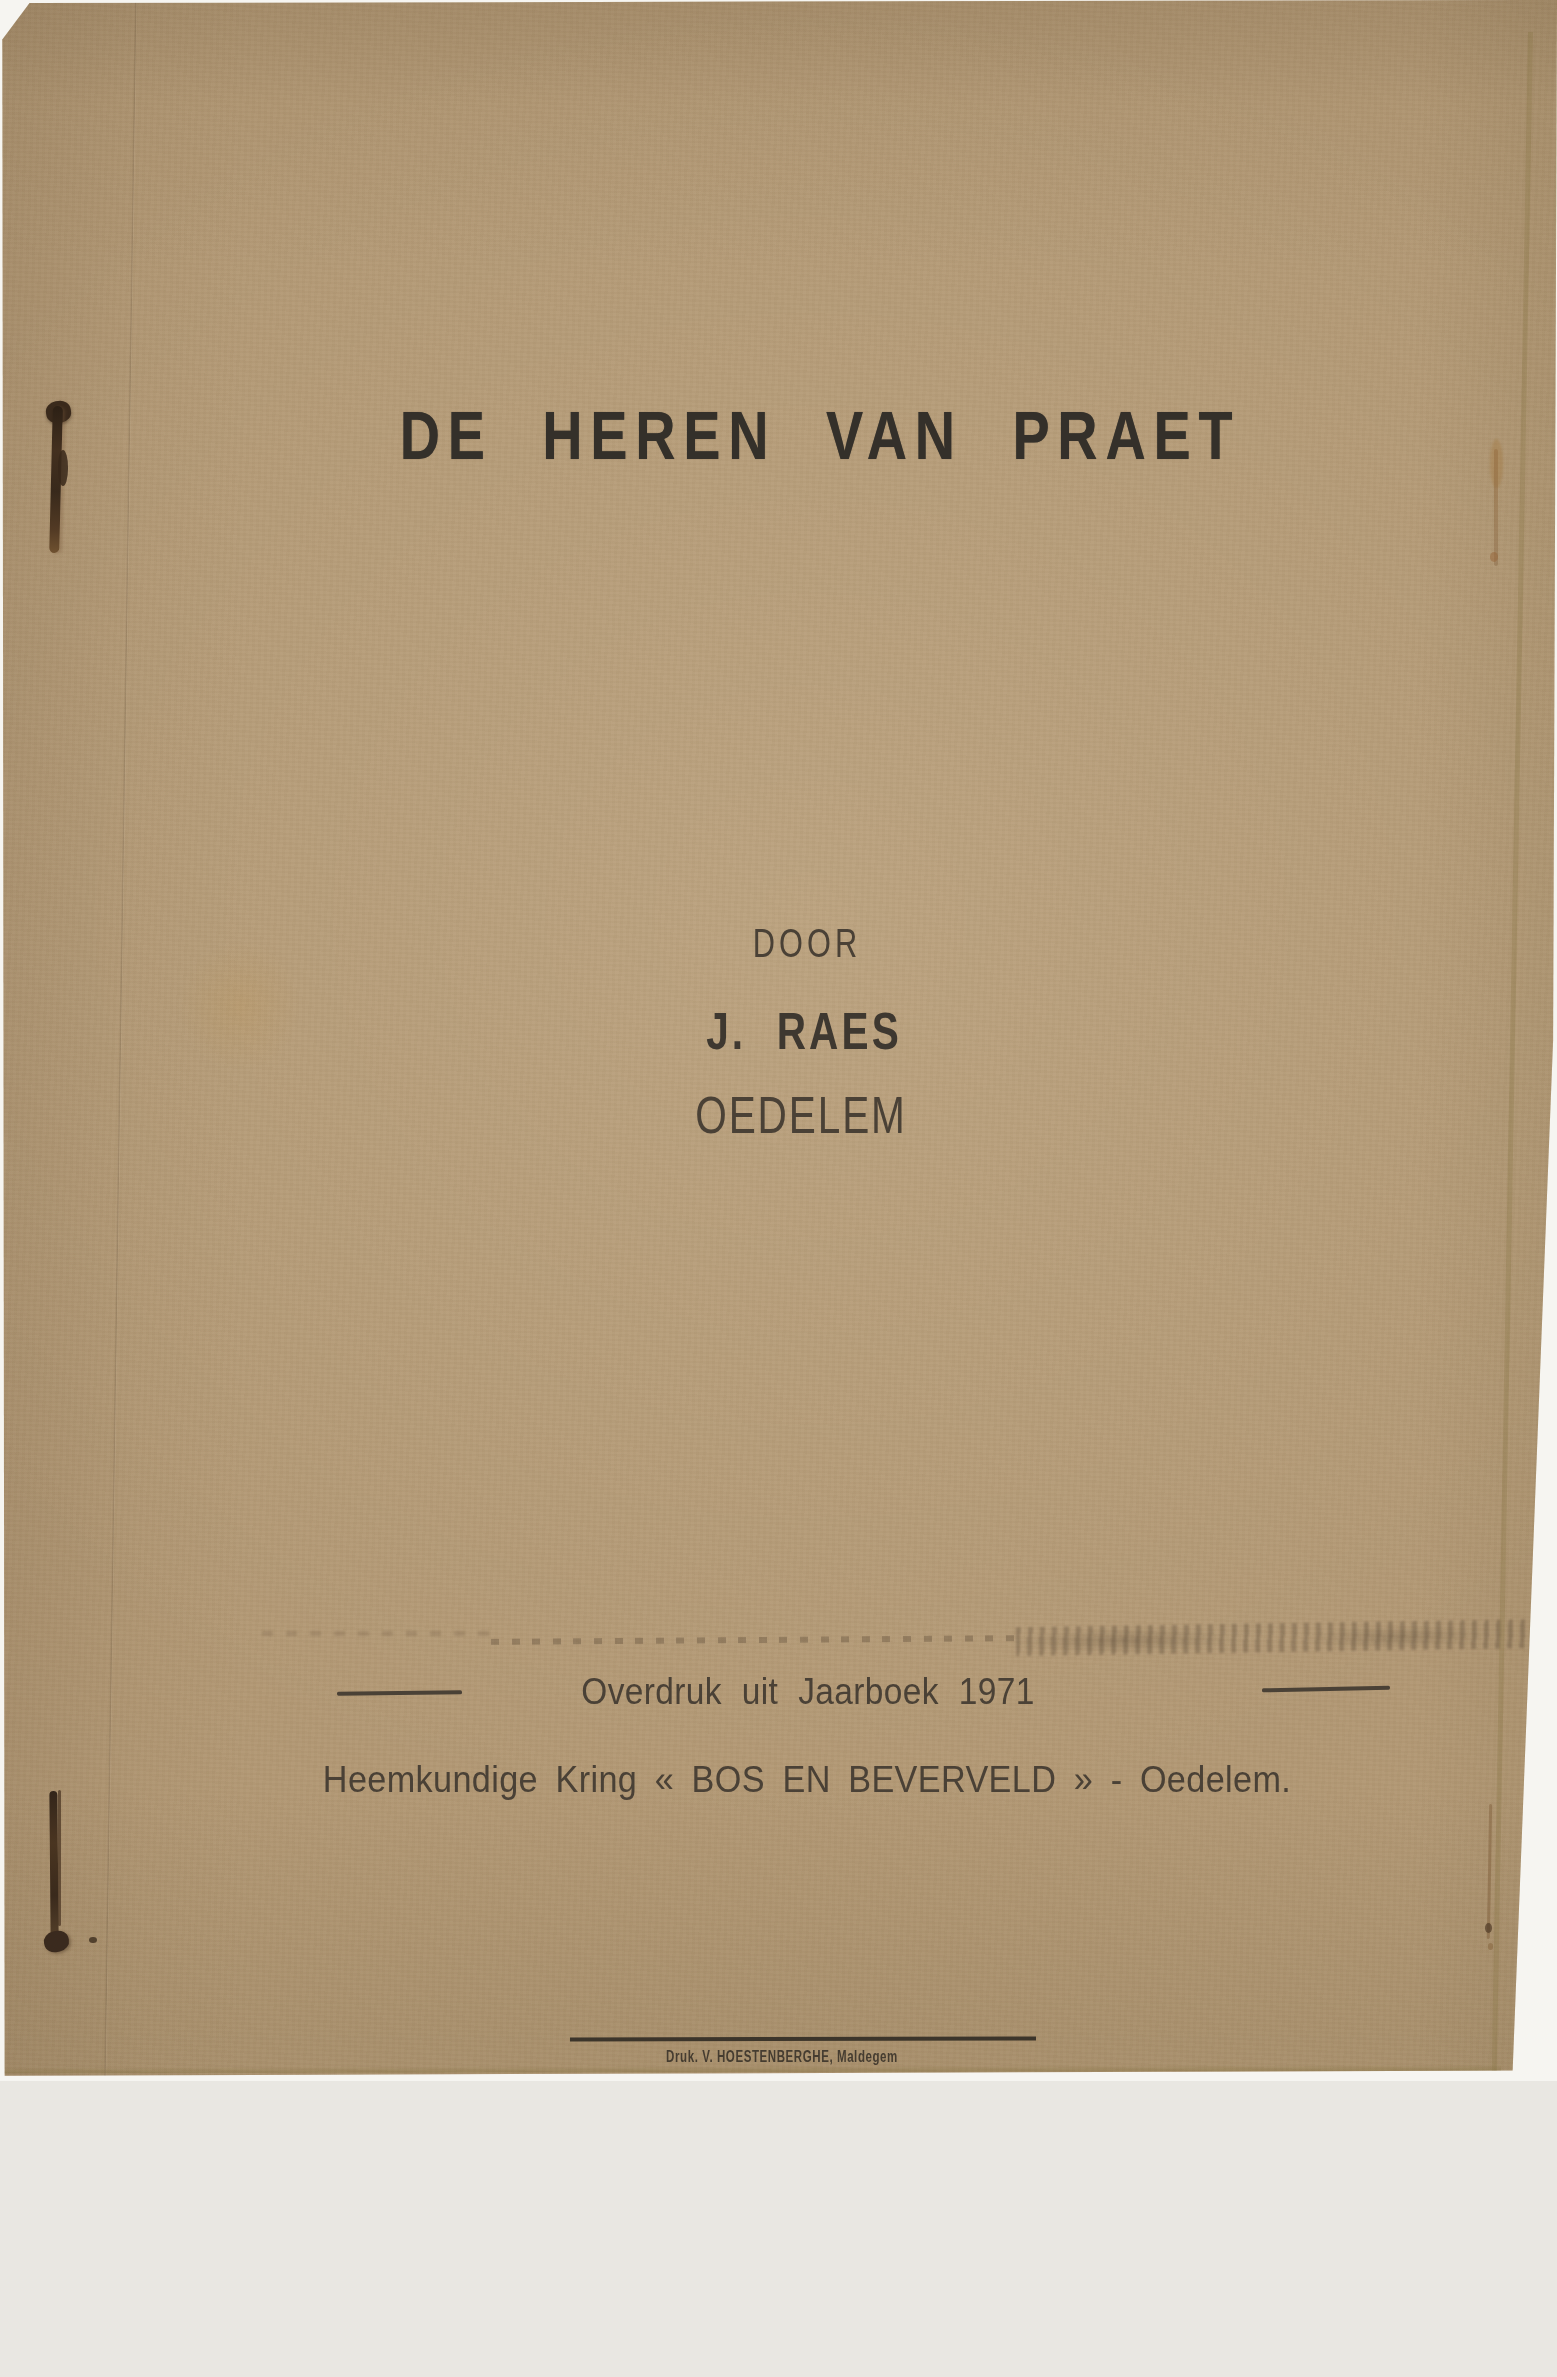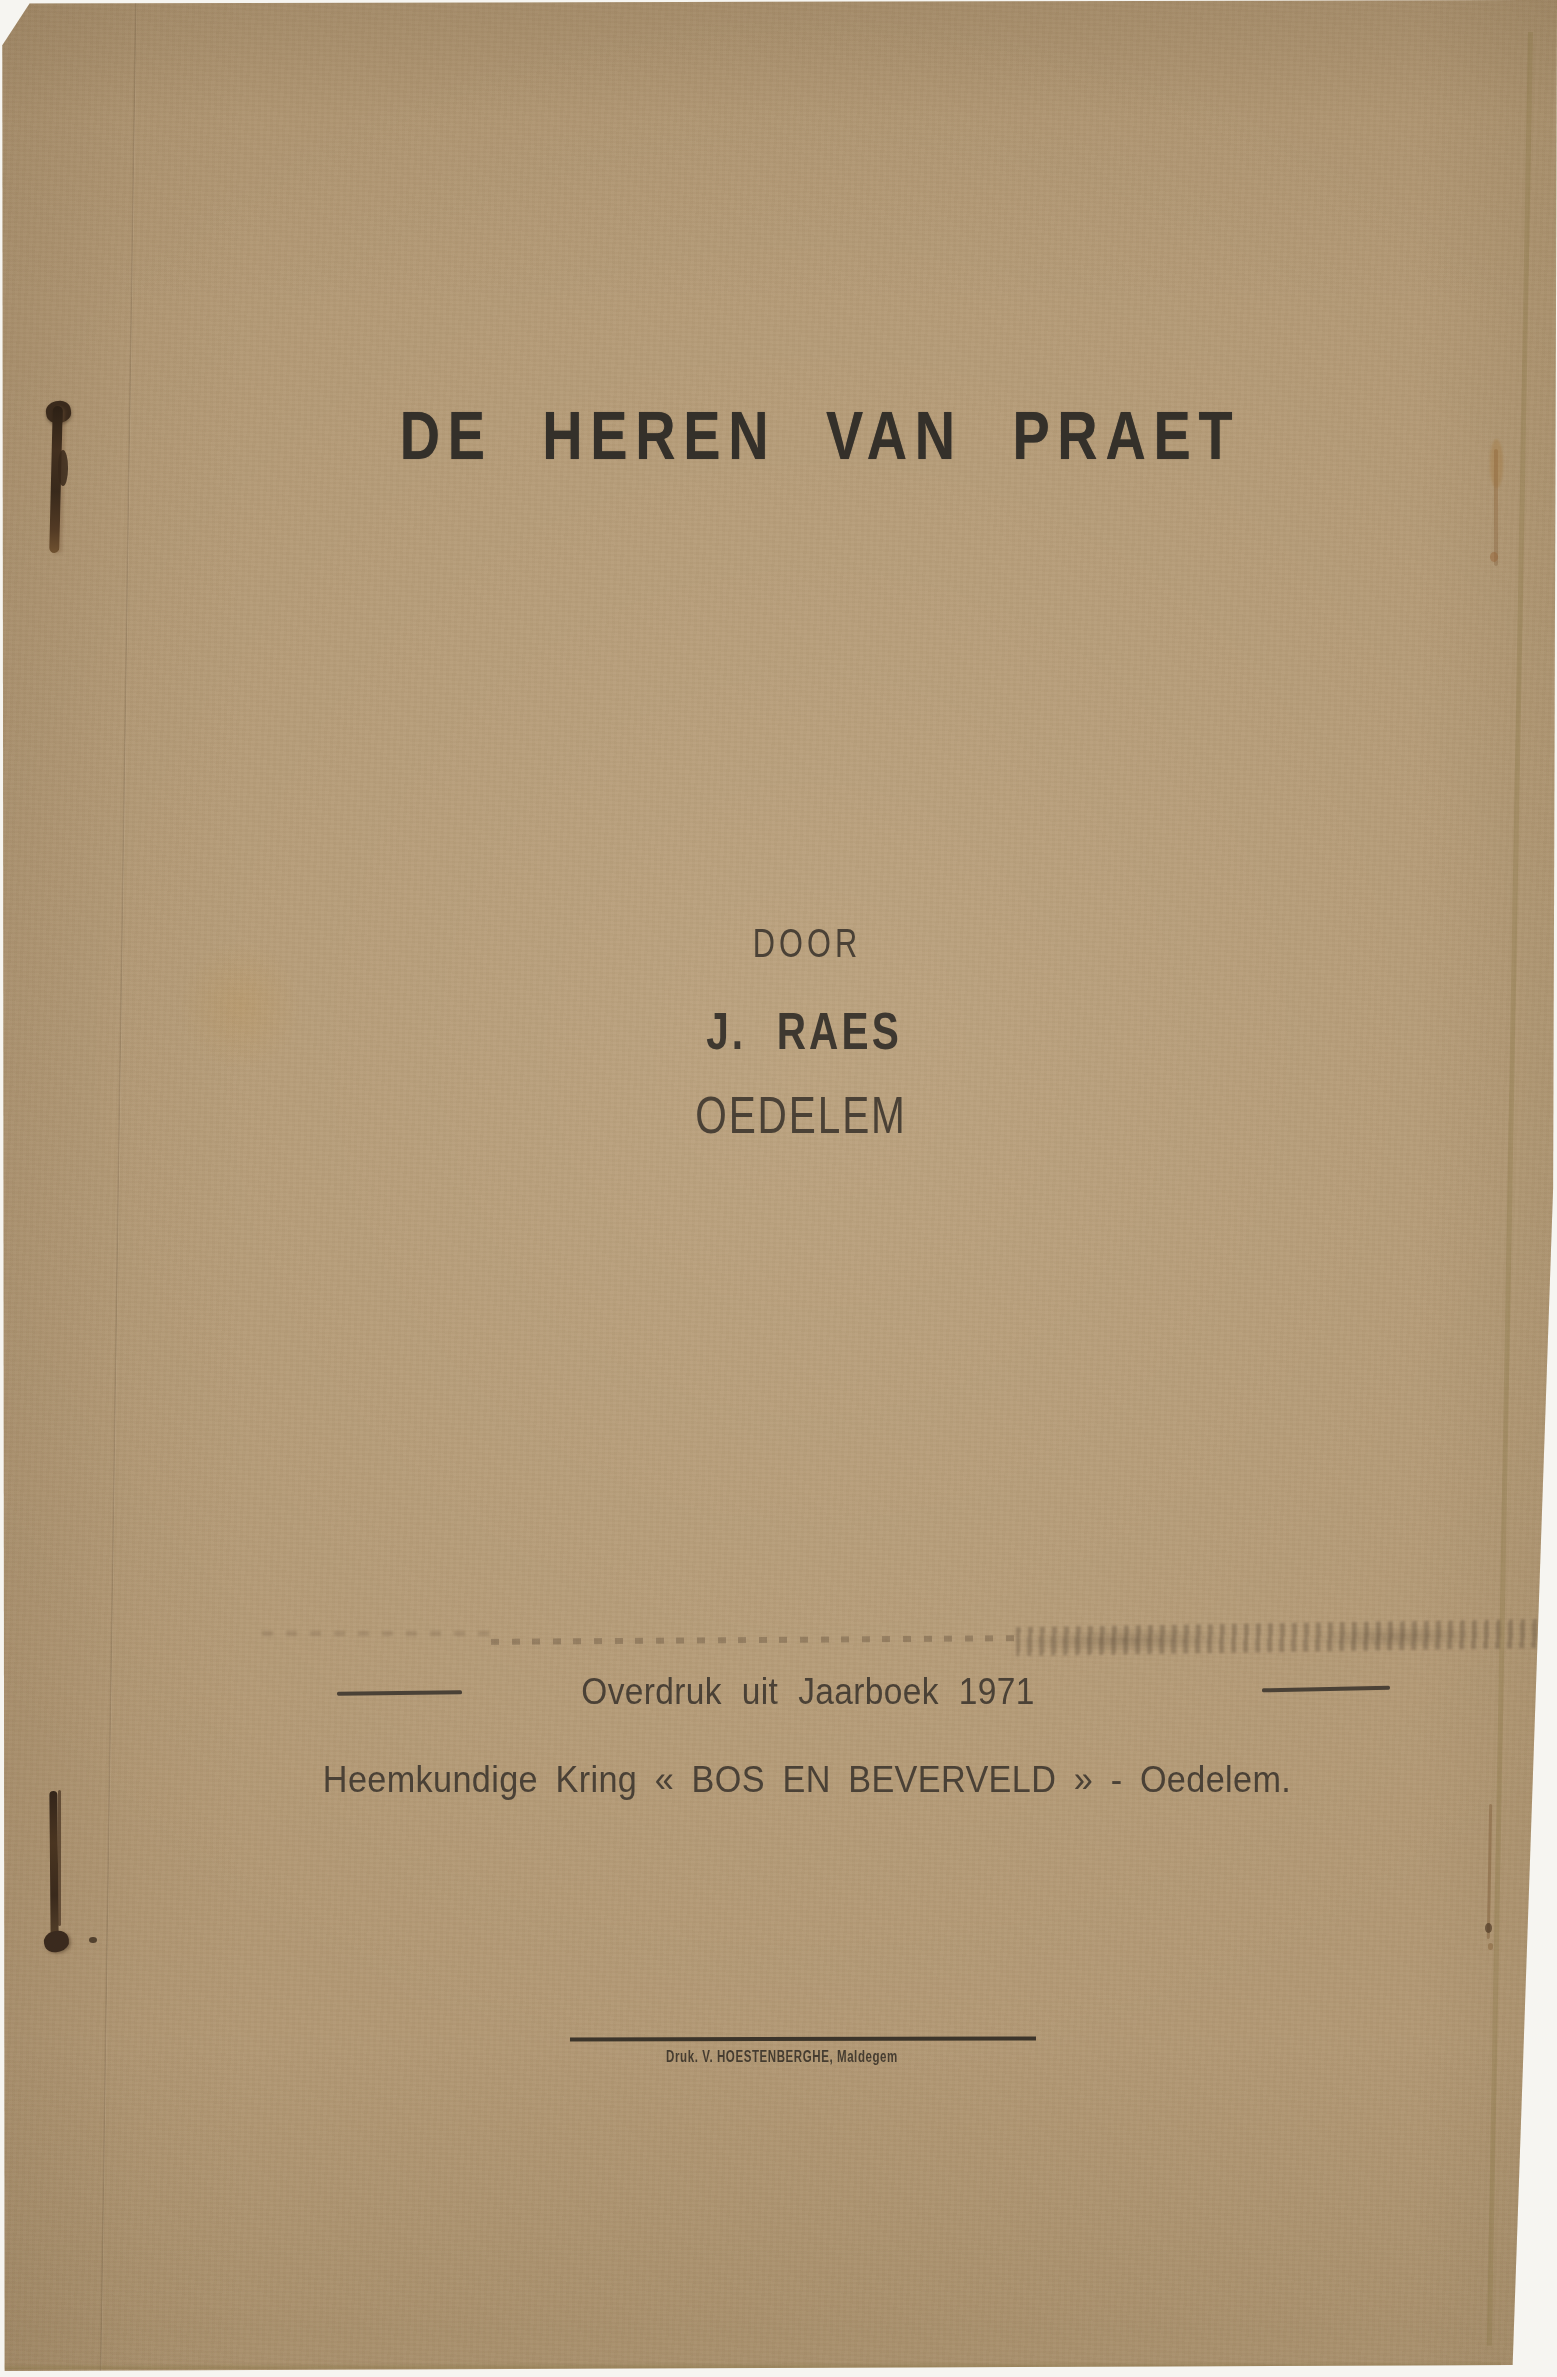--- a/index.html
+++ b/index.html
@@ -1,18 +1,18 @@
 <!DOCTYPE html>
 <html style="--paper: #b29874; --ink_title: #34302a; --ink_body: #4a4136; --rule: #3c352b; --staple_dark: #37271a; --staple_rust: #8a6747; --backdrop: #f6f5f1;font-size:12.7px"><head>
 <meta charset="utf-8">
 <style>
   html,body{margin:0;padding:0;background:#e9e7e2;}
   .scene{
     position:relative;
-    width:1557px;height:2377px;
+    width:1557px;height:2081px;
     background:var(--backdrop,#f6f5f1);
     overflow:hidden;
     font-family:"Liberation Sans",sans-serif;
   }
   .paper{
     position:absolute;inset:0;
     background:
       radial-gradient(95% 62% at 52% 44%, rgba(255,240,208,0.13), rgba(255,240,208,0) 72%),
       linear-gradient(180deg, rgba(96,76,50,0.17) 0%, rgba(96,76,50,0.04) 5%, rgba(0,0,0,0) 13%, rgba(0,0,0,0) 86%, rgba(96,80,48,0.11) 98%),
       linear-gradient(90deg, rgba(92,72,48,0.13) 0%, rgba(92,72,48,0.03) 9%, rgba(0,0,0,0) 16%, rgba(0,0,0,0) 91%, rgba(110,92,58,0.12) 100%),

